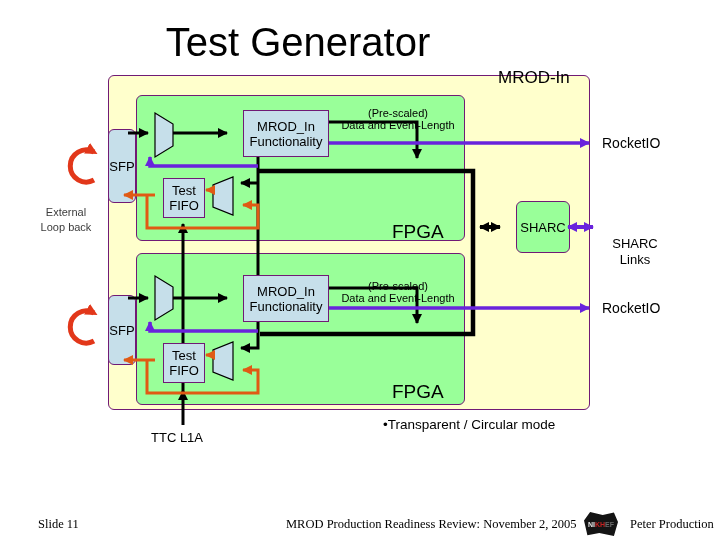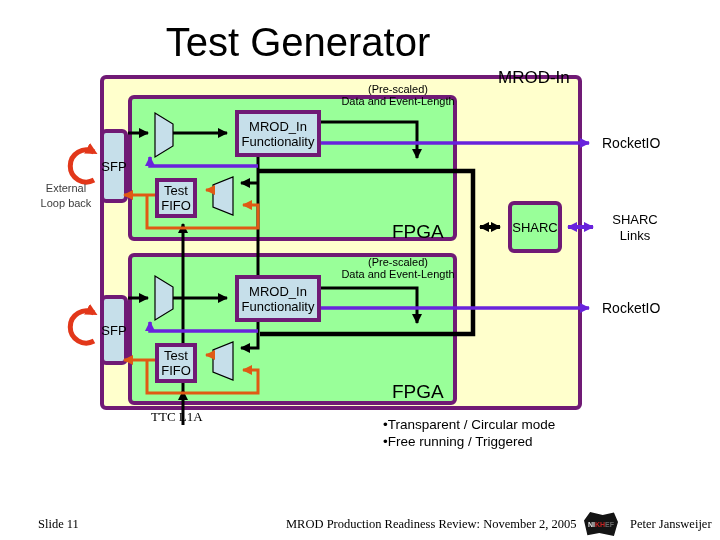--- a/index.html
+++ b/index.html
@@ -1,30 +1,30 @@
 <!DOCTYPE html>
 <html><head>
 <meta charset="utf-8">
 <style>
   html,body { margin:0; padding:0; }
   body {
     width:720px; height:540px; position:relative; background:#ffffff;
     font-family:"Liberation Sans", sans-serif; overflow:hidden;
   }
-  .box { position:absolute; border:4px solid #701a75; box-sizing:border-box; }
+  .box { position:absolute; border:1px solid #701a75; box-sizing:border-box;margin-left:8px; }
   .yellow { background:#FFFFCC; }
   .green  { background:#99FF99; }
   .blue   { background:#C6DFEA; }
   .center-flex { display:flex; align-items:center; justify-content:center; text-align:center; }
   .slide-title {
     position:absolute; left:0; top:20px; width:596px; text-align:center;
     font-size:40px; color:#000;
   }
   .lbl { position:absolute; color:#000; white-space:nowrap; }
-  .lbl-c { text-align:center; white-space:normal; }
+  .lbl-c { text-align:center; white-space:normal;margin-top:24px; }
   svg.wires { position:absolute; left:0; top:0; z-index:2; pointer-events:none; }
   .z1 { z-index:1;border-radius:6px; } .z3 { z-index:3; } .z4 { z-index:4; }
   .boxtext { font-size:13px; line-height:15px; }
   .bullets { position:absolute; left:383px; top:416px; font-size:13.5px; line-height:17px; color:#000; z-index:4; }
   .footer { position:absolute; top:517px; font-size:12.5px; font-family:"Liberation Serif", serif; color:#000; z-index:4; white-space:nowrap; }
   .logo {
     position:absolute; left:584px; top:512px; width:34px; height:24px; z-index:4;
     background:#141414; display:flex; align-items:center; justify-content:center;
     clip-path: polygon(0 35%, 18% 0, 55% 12%, 88% 2%, 100% 42%, 88% 100%, 45% 88%, 10% 97%);
     font-family:"Liberation Sans", sans-serif; font-size:7px; font-weight:bold; letter-spacing:0;
@@ -153,27 +153,26 @@
 </div>
 
 <div class="lbl z4" style="left:392px; top:221px; font-size:19px;">FPGA</div>
 <div class="lbl z4" style="left:392px; top:381px; font-size:19px;">FPGA</div>
 
 <div class="lbl lbl-c z4" style="left:26px; top:181px; width:80px; font-size:11px; line-height:15px; color:#3c3c3c;">
   <div>External</div>
   <div>Loop back</div>
 </div>
 
-<div class="lbl z4" style="left:151px; top:409px; font-size:13px;font-family:Liberation Serif, serif;">TTC L1A</div>
+<div class="lbl z4" style="left:151px; top:430px; font-size:13px;">TTC L1A</div>
 
 <div class="bullets">
   <div>•Transparent / Circular mode</div>
-  <div>•Free running / Triggered</div>
 </div>
 
 <div class="footer" style="left:38px;">Slide 11</div>
 <div class="footer" style="left:286px;">MROD Production Readiness Review: November 2, 2005</div>
 <div class="logo">
   <span style="color:#e8e8e8;">NI</span>
     <span style="color:#c42222;">KH</span>
     <span style="color:#6a6a6a;">EF</span>
 </div>
-<div class="footer" style="left:630px;">Peter Jansweijer</div>
+<div class="footer" style="left:630px;">Peter Production</div>
 
 </body></html>

